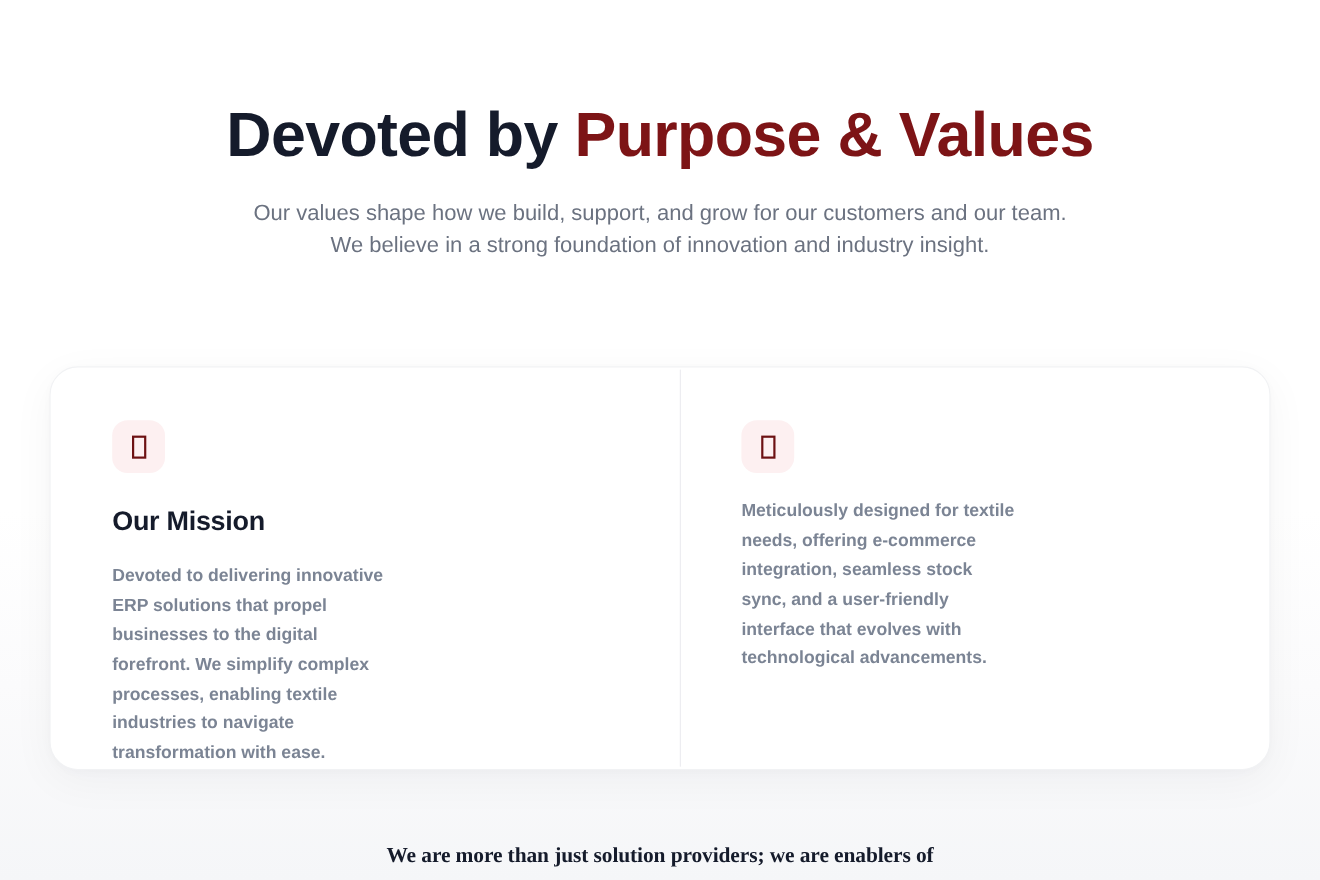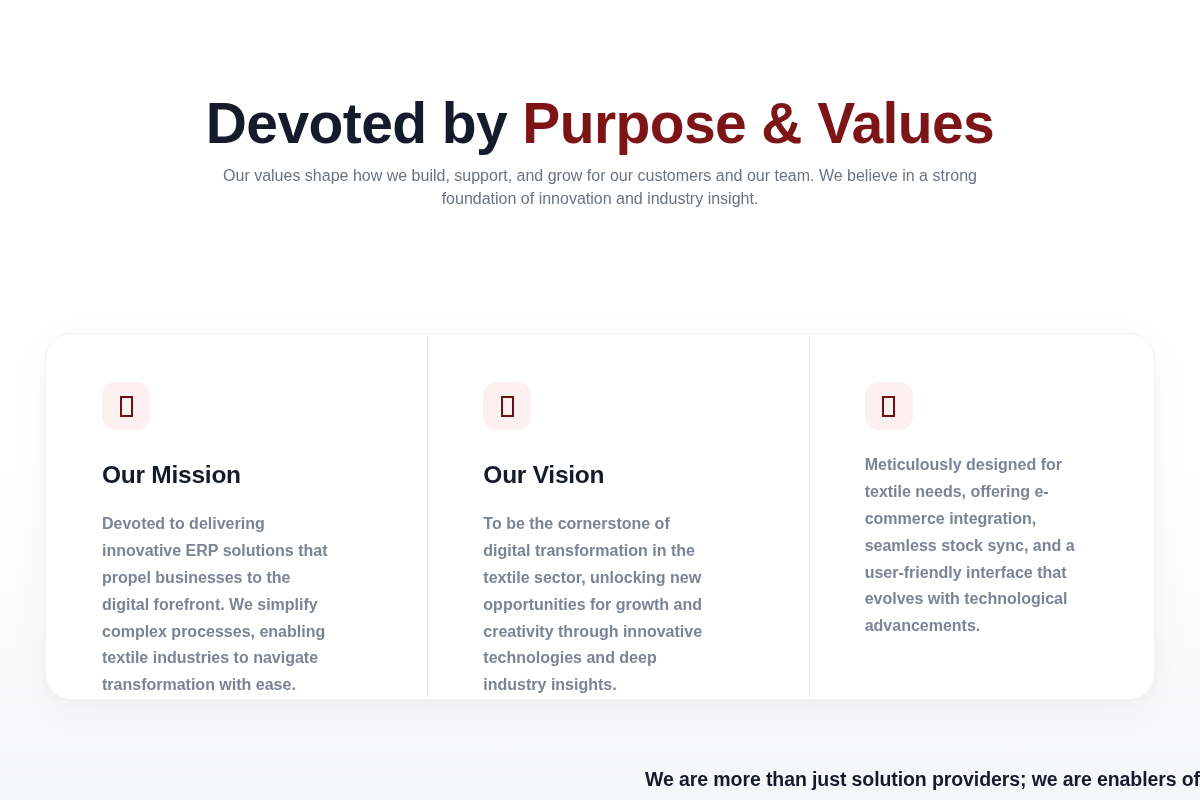--- a/index.html
+++ b/index.html
@@ -25,23 +25,23 @@
   .section-title {
     font-size:57px;
     line-height:1.12;
     font-weight:700;
     letter-spacing:-0.6px;
     color:#151b2b;
   }
   .section-title .accent { color:#7d1416; }
 
   .section-sub {
-    margin:8px auto 0;
+    margin:24px auto 0;
     width:760px;
-    font-size:16px;
+    font-size:20px;
     line-height:1.47;
     color:#6b7280;
     font-weight:400;
   }
 
   
   .cards-wrap {
     position:absolute;
     left:45px; top:333px;
     width:1110px; height:367px;
@@ -91,25 +91,26 @@
     line-height:1.68;
     color:#7b8494;
     max-width:252px;
     font-weight:bold;
   }
 
   
   .bottom-statement {
     position:absolute;
     left:0; right:0; top:768px;
-    text-align:right;
+    text-align:center;
     font-size:19.5px;
     font-weight:700;
     color:#151b2b;
     letter-spacing:-0.1px;
+    font-family:Liberation Serif, serif;
   }
 </style>
 </head>
 <body>
 
 <div class="page">
 
   <div class="heading-block">
     <h1 class="section-title"><span>Devoted by </span><span class="accent">Purpose &amp; Values</span></h1>
     <p class="section-sub">Our values shape how we build, support, and grow for our customers and our team. We believe in a strong foundation of innovation and industry insight.</p>
@@ -118,27 +119,20 @@
   <div class="cards-wrap">
 
     <div class="value-card">
       <div class="icon-badge">
         <span class="tofu"></span>
       </div>
       <h2 class="card-title">Our Mission</h2>
       <p class="card-body">Devoted to delivering innovative ERP solutions that propel businesses to the digital forefront. We simplify complex processes, enabling textile industries to navigate transformation with ease.</p>
     </div>
 
-    <div class="value-card">
-      <div class="icon-badge">
-        <span class="tofu"></span>
-      </div>
-      <h2 class="card-title">Our Vision</h2>
-      <p class="card-body">To be the cornerstone of digital transformation in the textile sector, unlocking new opportunities for growth and creativity through innovative technologies and deep industry insights.</p>
-    </div>
 
     <div class="value-card">
       <div class="icon-badge">
         <span class="tofu"></span>
       </div>
       <p class="card-body">Meticulously designed for textile needs, offering e-commerce integration, seamless stock sync, and a user-friendly interface that evolves with technological advancements.</p>
     </div>
 
   </div>
 

